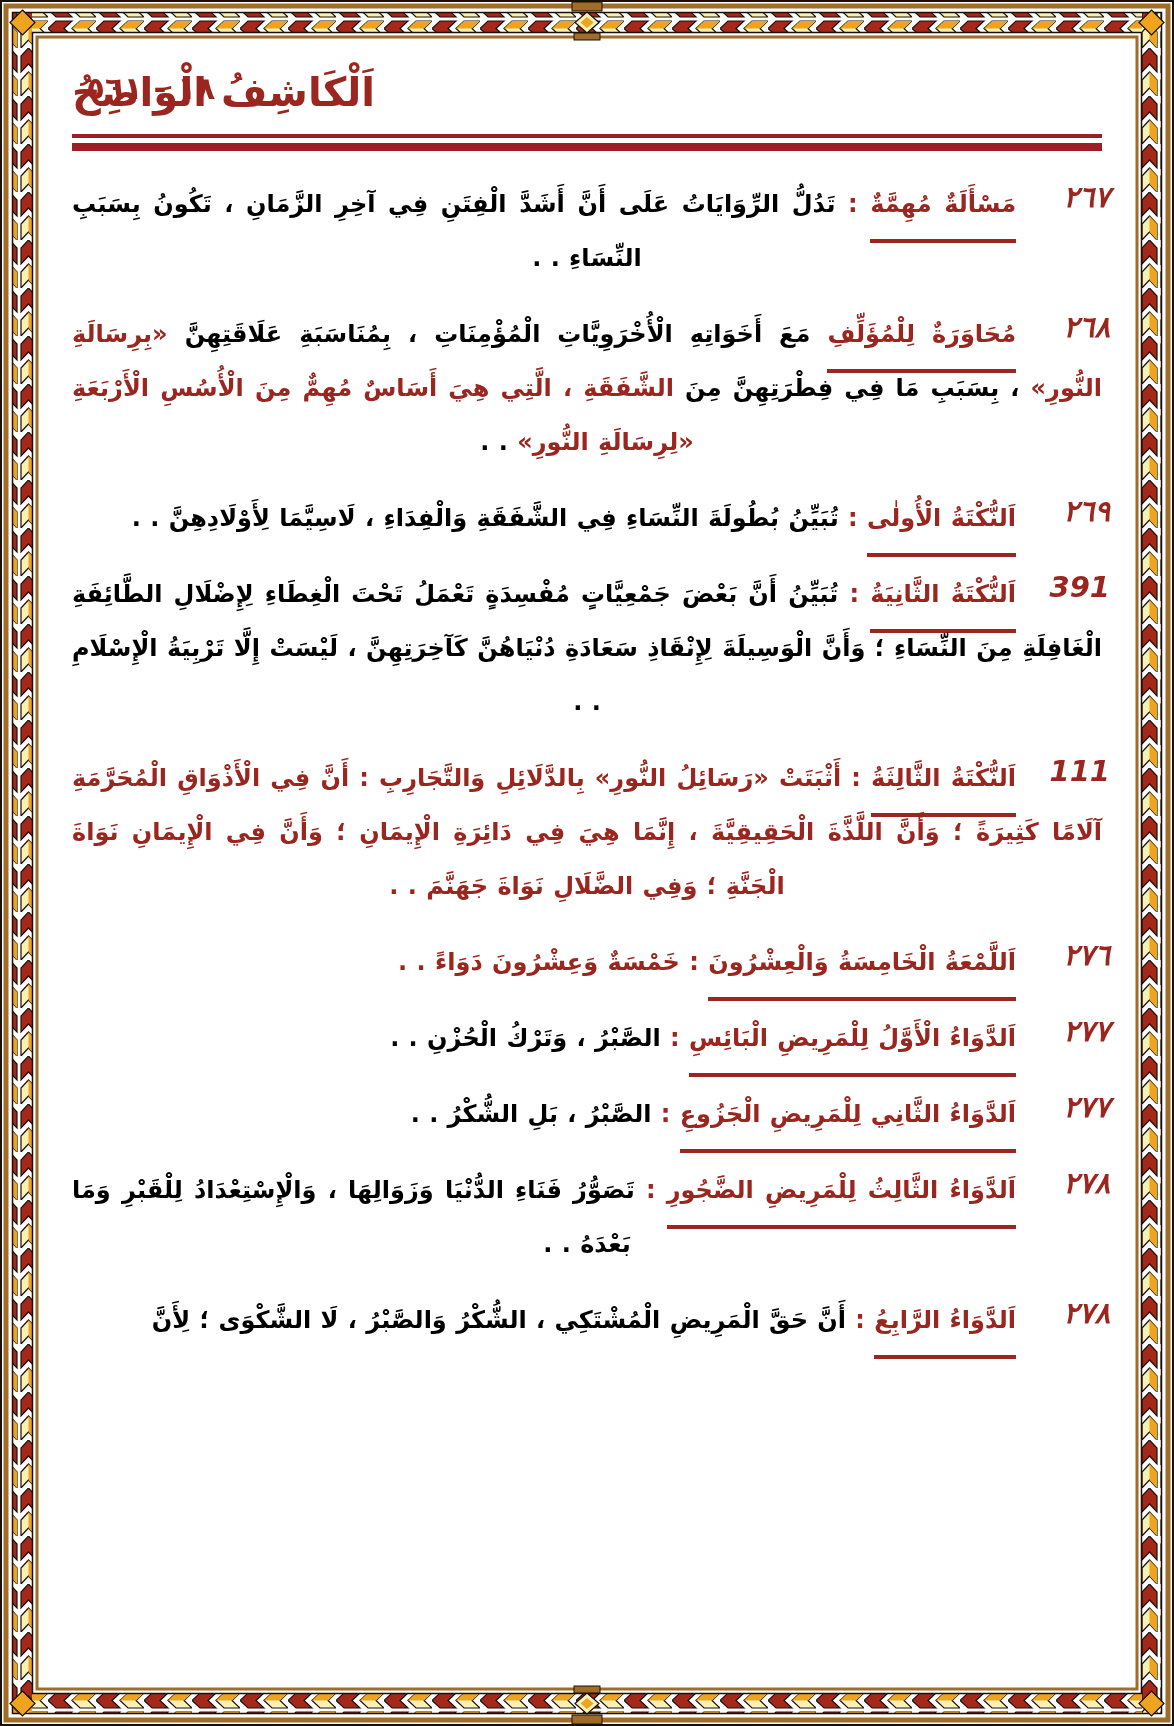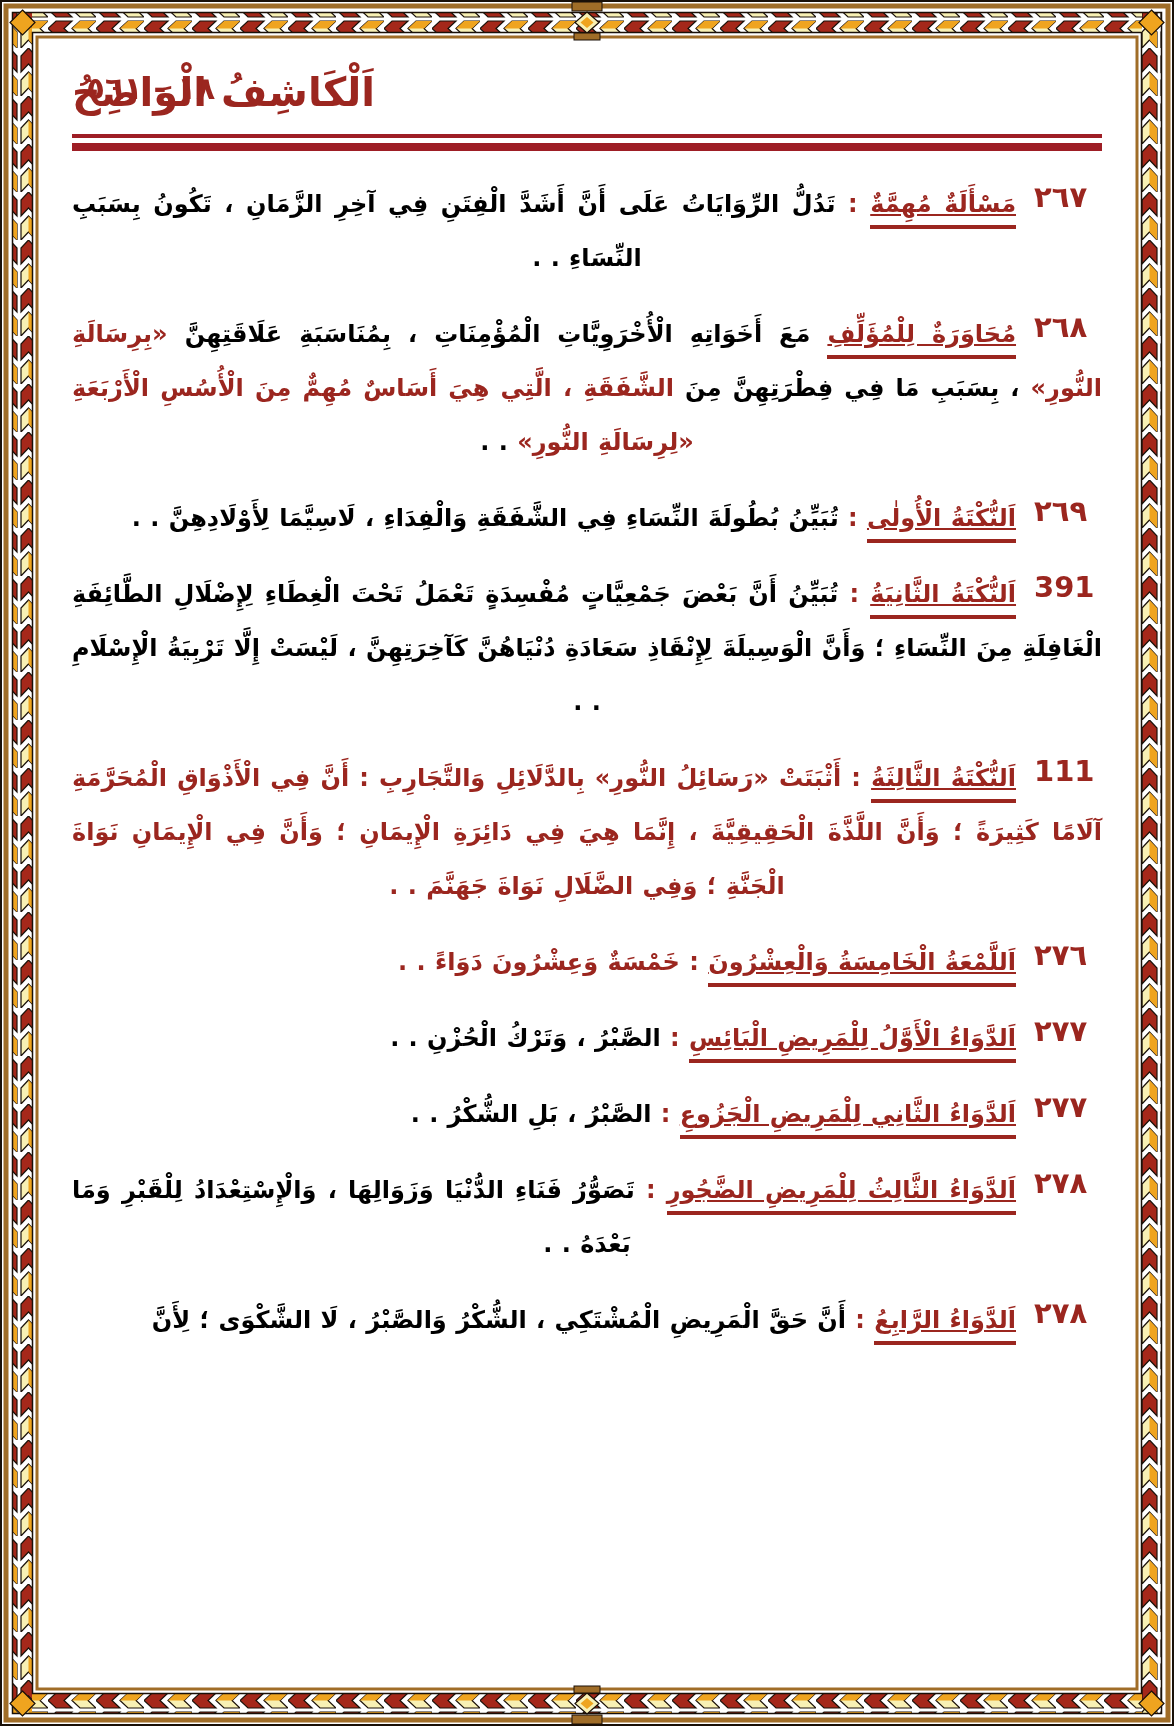--- a/index.html
+++ b/index.html
@@ -17,29 +17,29 @@
   h1{margin:0;text-align:left;font-size:40px;line-height:60px;
      color:var(--red);font-weight:bold;}
   .pageref{position:absolute;left:14px;top:8px;font-size:31px;
            color:var(--red);font-weight:bold;direction:rtl;}
   .rule{margin-top:8px;}
   .rule .b1{height:4px;background:var(--rule);}
   .rule .gap{height:5px;}
   .rule .b2{height:8px;background:var(--rule);}
   main{margin-top:26px;}
   .entry{position:relative;margin-bottom:22px;}
-  .entry .num{position:absolute;right:-8px;top:3px;width:76px;text-align:left;
-              color:var(--red);font-weight:bold;font-size:29px;}
+  .entry .num{position:absolute;right:-8px;top:3px;width:76px;text-align:right;
+              color:var(--red);font-weight:bold;font-size:29px;font-style:italic;}
   .entry p{margin:0;font-size:24px;line-height:2.25;text-align:justify;
            font-weight:bold;color:var(--ink);word-spacing:1px;}
   .entry.numbered p{text-indent:86px;}
   .entry.centerlast p{text-align-last:center;}
   .seg-red{color:var(--red);}
   .seg-black{color:var(--ink);}
-  .heading{color:var(--red);border-bottom:4px solid var(--red);padding-bottom:7px;text-decoration:underline;}
+  .heading{color:var(--red);border-bottom:4px solid var(--red);padding-bottom:21px;}
 </style>
 </head>
 <body>
 
 <svg id="frame" width="1174" height="1726" viewBox="0 0 1174 1726" xmlns="http://www.w3.org/2000/svg" aria-hidden="true">
   <defs>
     <pattern id="chH" patternUnits="userSpaceOnUse" width="48" height="19">
       <rect width="48" height="19" fill="#ffffff"></rect>
       <path d="M0,9.5 L8,2 H24 L16,9.5 L24,17 H8 Z" fill="#A5281A" stroke="#1A1008" stroke-width="1.2"></path>
       <path d="M24,9.5 L32,2 H48 L40,9.5 L48,17 H32 Z" fill="#F8F0B4" stroke="#1A1008" stroke-width="1.2"></path>

